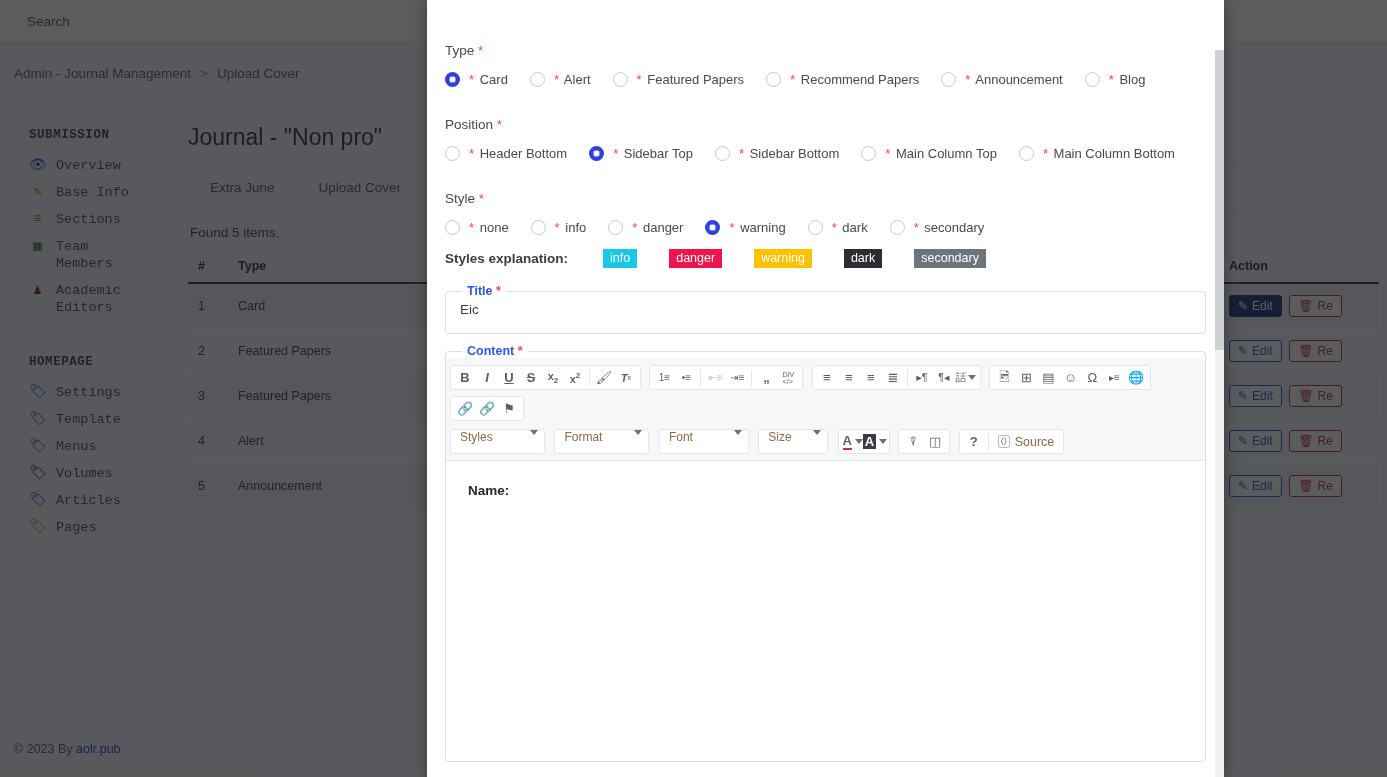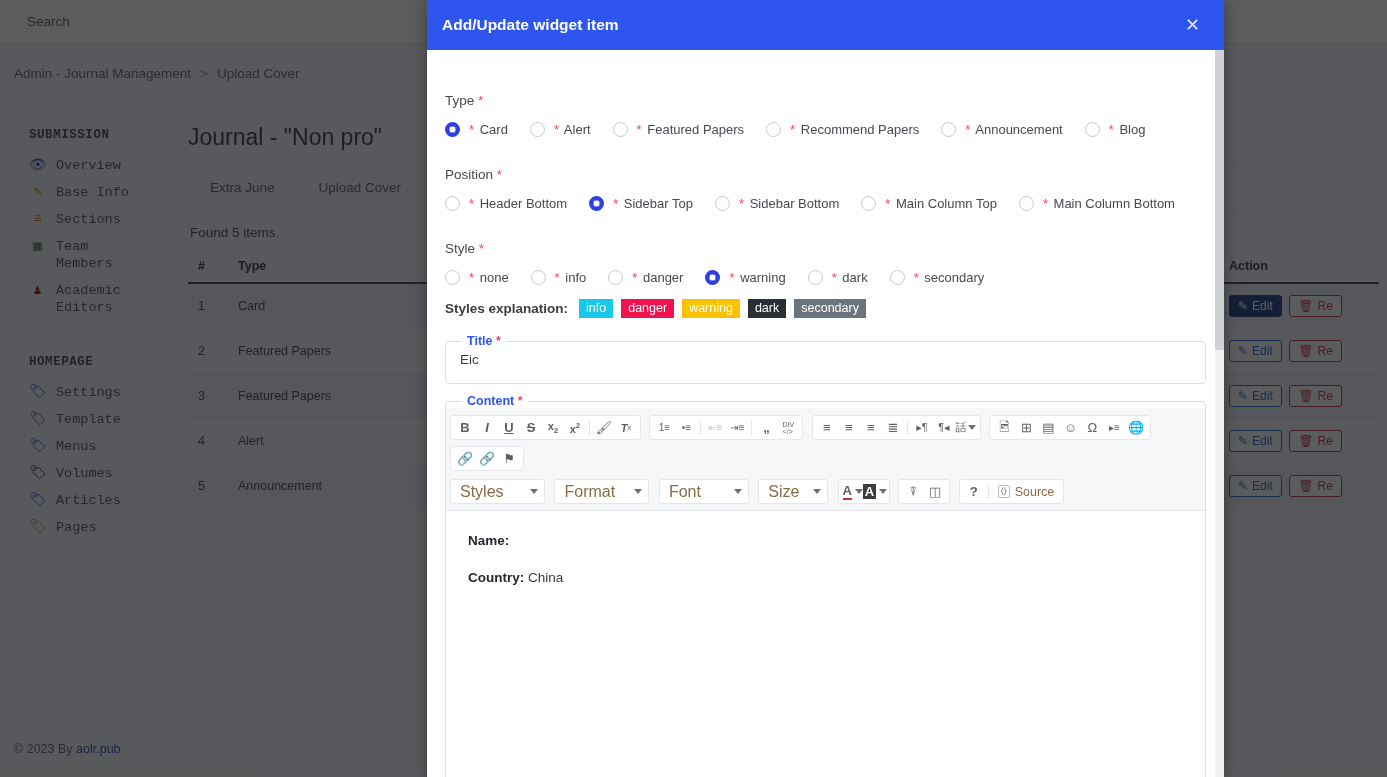--- a/index.html
+++ b/index.html
@@ -110,21 +110,21 @@
     width: 15px; height: 15px; border-radius: 50%;
     border: 1px solid #c6c9cf; background: #fff; flex-shrink: 0;
   }
   .radio.on {
     border: 4px solid #2f3fe0; background: #fff;
     box-shadow: 0 0 0 0.5px #2f3fe0 inset;
   }
   .radio-lbl { font-size: 13px; color: #46494e; margin-left: 9px; }
   .radio-lbl .req { margin-right: 2px; }
 
-  .styles-expl { display: flex; align-items: center; margin: -16px 0 16px 0; }
+  .styles-expl { display: flex; align-items: center; margin: -16px 0 16px 0; gap: 24px; }
   .styles-expl-lbl { font-size: 13.5px; font-weight: bold; color: #3a3d42; margin-right: 11px; }
   .badge {
     font-size: 12.5px; color: #fff; padding: 2px 7px 3px 7px; margin-right: 8px;
     display: inline-block;
   }
 
   
   .fs {
     border: 1px solid #dcdee2; border-radius: 4px; padding: 0;
     margin: 0 0 10px 0; position: relative;
@@ -148,24 +148,24 @@
     margin: 2px 4px 2px 0; vertical-align: middle;
   }
   .tbtn {
     width: 22px; height: 21px; display: inline-flex;
     align-items: center; justify-content: center;
     font-size: 13px; color: #5b5f66; cursor: pointer;
   }
   .tbtn.dim { color: #c2c5ca; }
   .tsep { width: 1px; height: 16px; background: #e4e6e9; margin: 0 3px; }
   .tcombo {
-    display: inline-flex; align-items: center; justify-content: space-between;
+    display: inline-flex; align-items: flex-start; justify-content: space-between;
     background: #fff; border: 1px solid #e4e6e9; border-radius: 3px;
     height: 25px; padding: 0 6px 0 9px; margin: 2px 5px 2px 0;
-    font-size: 16px; color: #8a6b45; cursor: pointer; vertical-align: middle;
+    font-size: 12px; color: #8a6b45; cursor: pointer; vertical-align: middle;
   }
   .caret {
     width: 0; height: 0; margin-left: 10px;
     border-left: 4px solid transparent; border-right: 4px solid transparent;
     border-top: 5px solid #6c7075;
   }
   .src-btn { color: #8a6b45; font-size: 12.5px; display: inline-flex; align-items: center; gap: 5px; padding: 0 6px; cursor: pointer; }
   .cke-area { background: #fff; padding: 22px 22px; height: 300px; }
   .cke-area p { margin: 0 0 22px 0; font-size: 13.5px; color: #3a3d42; font-family: "Liberation Sans", sans-serif; }
   .cke-area b { color: #25282c; }
@@ -340,24 +340,20 @@
 
   <div class="footer">
     <span>© 2023 By</span>&nbsp;
     <a href="#">aolr.pub</a>
   </div>
 </div>
 
 <div id="dimmer"></div>
 
 <div id="modal">
-  <div class="modal-head">
-    <div class="modal-title">Add/Update widget item</div>
-    <div class="modal-close">✕</div>
-  </div>
 
   <div class="modal-body">
 
     <div class="field-label">
       <span>Type</span>
       <span class="req">*</span>
     </div>
     <div class="radio-row">
       <label class="radio-opt">
         <span class="radio on"></span>
@@ -584,24 +580,20 @@
               <span>Source</span>
             </span>
           </span>
         </div>
 
         <div class="cke-area">
           <p>
             <b>Name:</b>
             <span></span>
           </p>
-          <p>
-            <b>Country:</b>
-            <span>China</span>
-          </p>
         </div>
       </div>
     </fieldset>
   </div>
 
   <div class="scrollbar">
     <div class="scroll-thumb"></div>
   </div>
 </div>
 

